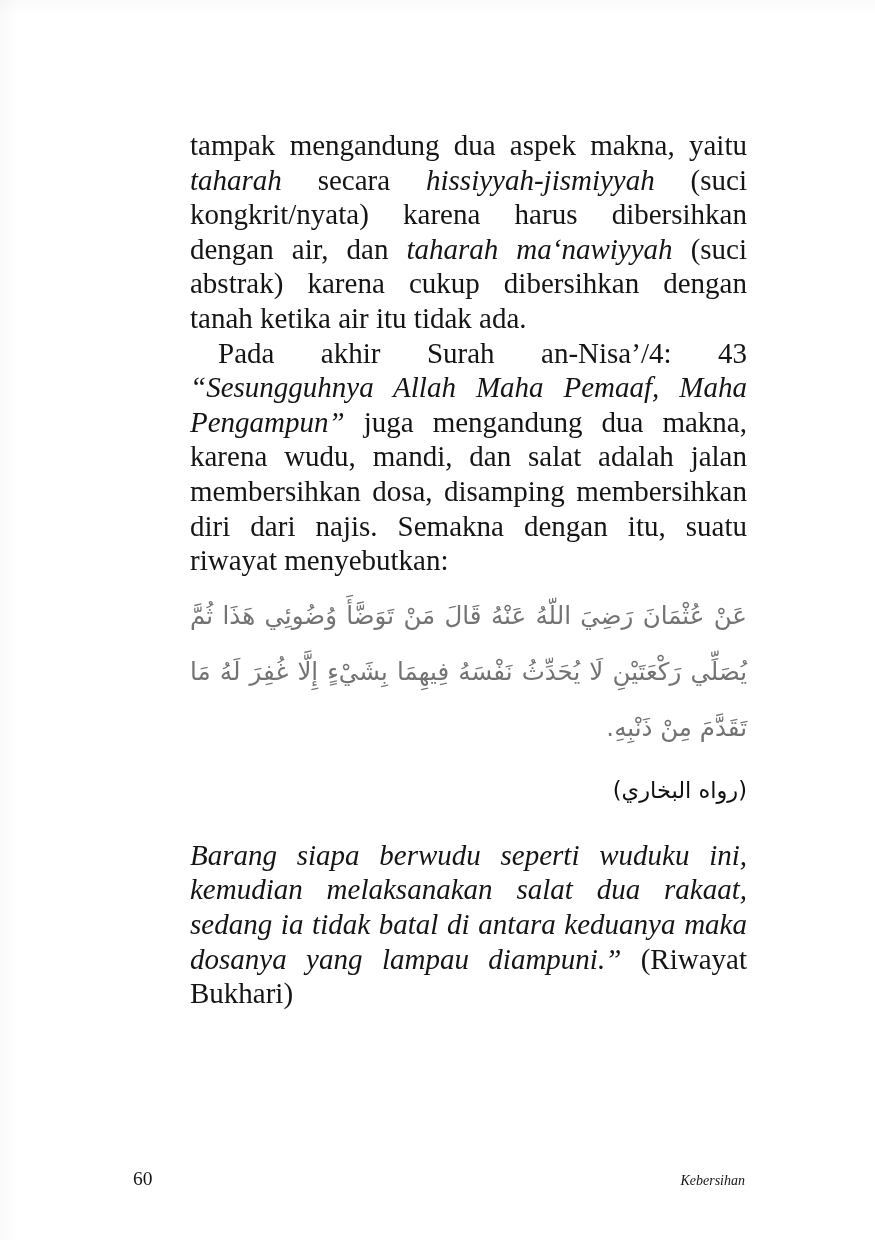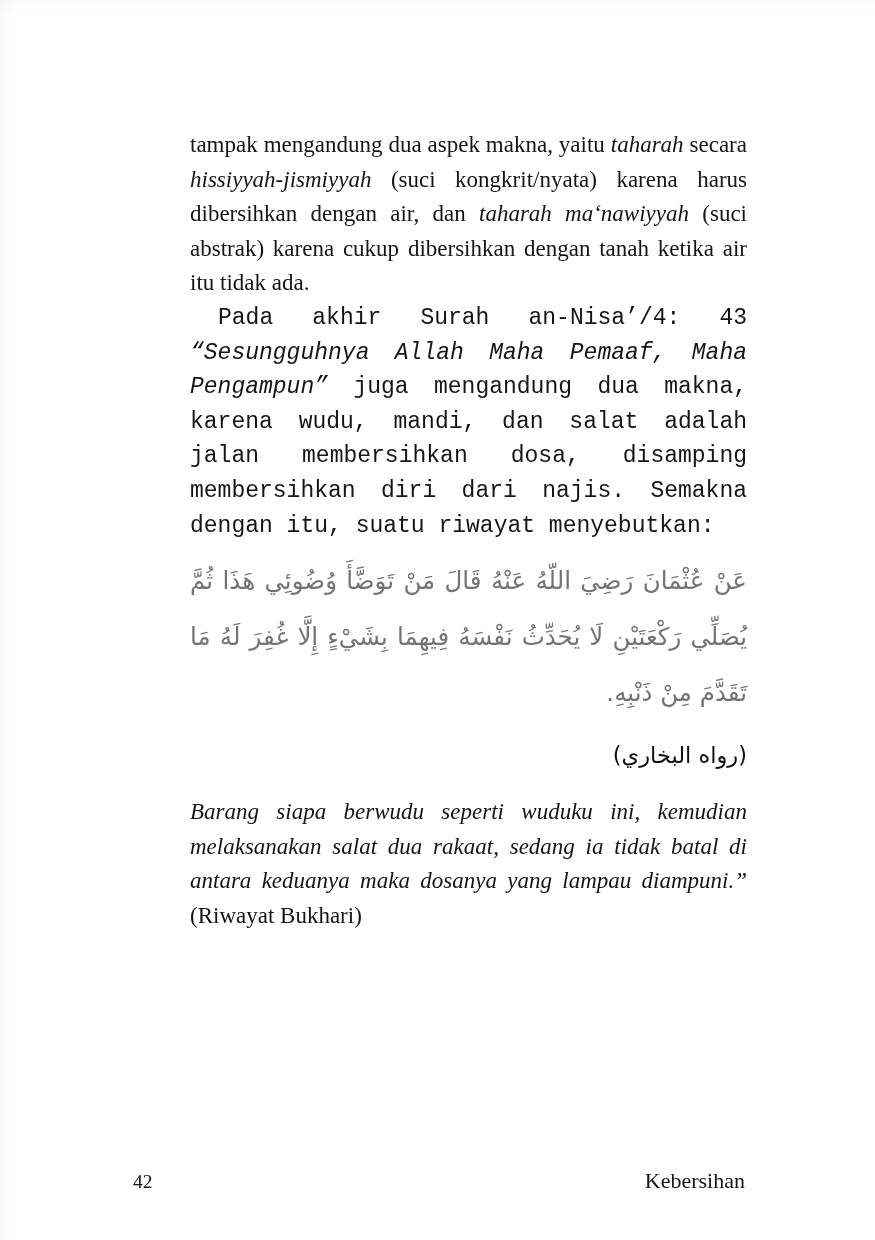--- a/index.html
+++ b/index.html
@@ -25,28 +25,27 @@
       #ffffff;
   }
   .text-block {
     position: absolute;
     left: 190px;
     top: 128px;
     width: 557px;
   }
   .para {
     margin: 0;
-    font-size: 23px;
+    font-size: 29px;
     line-height: 34.6px;
     text-align: justify;
     text-justify: inter-word;
   }
   .para.indent {
     text-indent: 28px;
-    font-family: Liberation Mono, monospace;
   }
   .it {
     font-style: italic;
   }
   .para.arabic {
     direction: rtl;
     font-family: "DejaVu Sans", sans-serif;
     font-size: 24.5px;
     line-height: 56px;
     text-align: justify;
@@ -57,48 +56,49 @@
     direction: rtl;
     font-family: "DejaVu Sans", sans-serif;
     font-size: 22.5px;
     line-height: 40px;
     text-align: right;
     margin-top: 14px;
     margin-bottom: 6px;
     color: #111;
   }
   .para.quote {
-    margin-top: 20px;
+    margin-top: 28px;
     margin-bottom: 12px;
   }
   .footer-row {
     position: absolute;
     left: 133px;
     right: 130px;
     top: 1168px;
     display: flex;
     justify-content: space-between;
     align-items: baseline;
   }
   .footer-page-number {
     font-size: 19.5px;
   }
   .footer-running-title {
-    font-size: 22px;
+    font-size: 14px;
+    font-style: italic;
   }
 </style>
 </head>
 <body>
 
 <div class="page-surface"></div>
 
 <div class="text-block">
     <p class="para body"><span>tampak mengandung dua aspek makna, yaitu </span><span class="it">taharah</span><span> secara </span><span class="it">hissiyyah-jismiyyah</span><span> (suci kongkrit/nyata) karena harus dibersihkan dengan air, dan </span><span class="it">taharah ma‘nawiyyah</span><span> (suci abstrak) karena cukup dibersihkan dengan tanah ketika air itu tidak ada.</span></p>
     <p class="para body indent"><span>Pada akhir Surah an-Nisa’/4: 43 </span><span class="it">“Sesungguhnya Allah Maha Pemaaf, Maha Pengampun”</span><span> juga mengandung dua makna, karena wudu, mandi, dan salat adalah jalan membersihkan dosa, disamping membersihkan diri dari najis. Semakna dengan itu, suatu riwayat menyebutkan:</span></p>
     <p class="para arabic"><span>عَنْ عُثْمَانَ رَضِيَ اللّهُ عَنْهُ قَالَ مَنْ تَوَضَّأَ وُضُوئِي هَذَا ثُمَّ يُصَلِّي رَكْعَتَيْنِ لَا يُحَدِّثُ نَفْسَهُ فِيهِمَا بِشَيْءٍ إِلَّا غُفِرَ لَهُ مَا تَقَدَّمَ مِنْ ذَنْبِهِ.</span></p>
     <p class="para arabic-attr"><span>(رواه البخاري)</span></p>
     <p class="para quote"><span class="it">Barang siapa berwudu seperti wuduku ini, kemudian melaksanakan salat dua rakaat, sedang ia tidak batal di antara keduanya maka dosanya yang lampau diampuni.”</span><span> (Riwayat Bukhari)</span></p>
   </div>
 
 <div class="footer-row">
-  <span class="footer-page-number">42</span>
+  <span class="footer-page-number">60</span>
   <span class="footer-running-title">Kebersihan</span>
 </div>
 
 </body></html>

